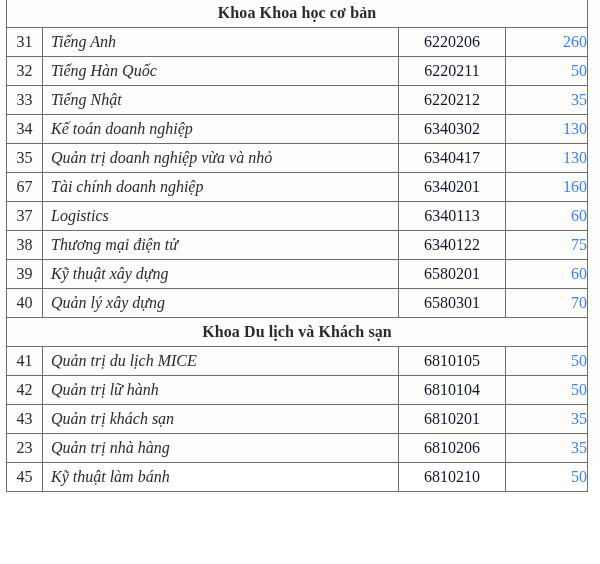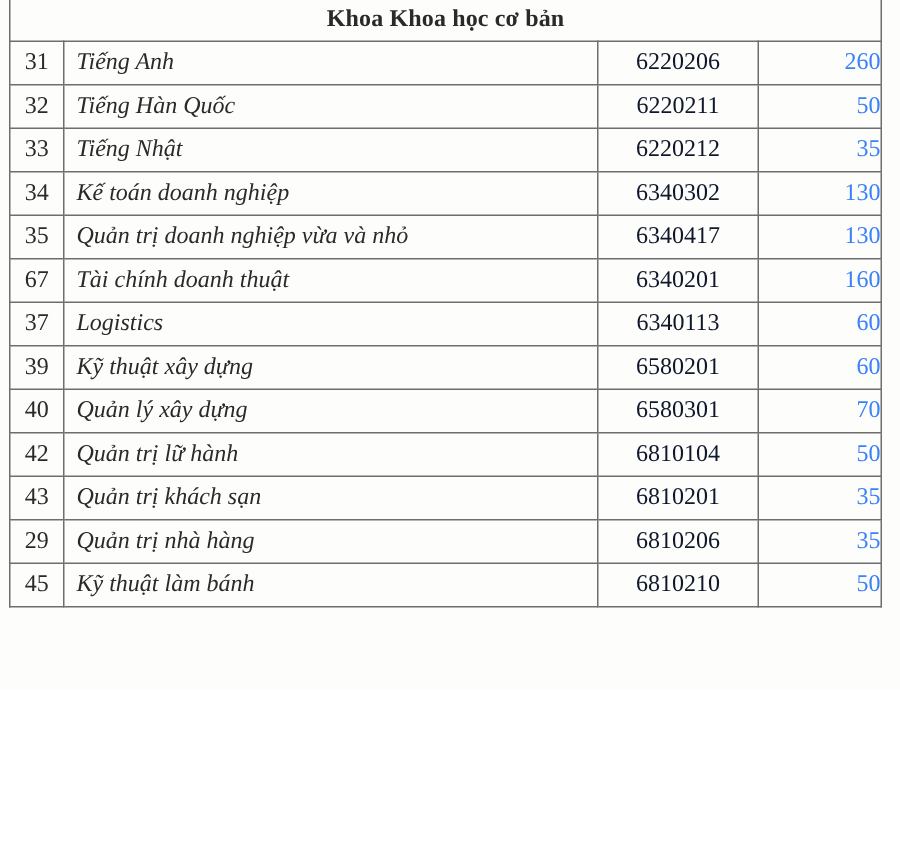--- a/index.html
+++ b/index.html
@@ -116,58 +116,73 @@
         <td class="qty">130</td>
       </tr>
       <tr>
         <td class="no">35</td>
         <td class="name">Quản trị doanh nghiệp vừa và nhỏ</td>
         <td class="code">6340417</td>
         <td class="qty">130</td>
       </tr>
       <tr>
         <td class="no">67</td>
-        <td class="name">Tài chính doanh thuật</td>
+        <td class="name">Tài chính doanh nghiệp</td>
         <td class="code">6340201</td>
         <td class="qty">160</td>
       </tr>
       <tr>
         <td class="no">37</td>
         <td class="name">Logistics</td>
         <td class="code">6340113</td>
         <td class="qty">60</td>
+      </tr>
+      <tr>
+        <td class="no">38</td>
+        <td class="name">Thương mại điện tử</td>
+        <td class="code">6340122</td>
+        <td class="qty">75</td>
       </tr>
 
       <tr>
         <td class="no">39</td>
         <td class="name">Kỹ thuật xây dựng</td>
         <td class="code">6580201</td>
         <td class="qty">60</td>
       </tr>
       <tr>
         <td class="no">40</td>
         <td class="name">Quản lý xây dựng</td>
         <td class="code">6580301</td>
         <td class="qty">70</td>
       </tr>
 
+      <tr class="group">
+        <td colspan="4">Khoa Du lịch và Khách sạn</td>
+      </tr>
+      <tr>
+        <td class="no">41</td>
+        <td class="name">Quản trị du lịch MICE</td>
+        <td class="code">6810105</td>
+        <td class="qty">50</td>
+      </tr>
       <tr>
         <td class="no">42</td>
         <td class="name">Quản trị lữ hành</td>
         <td class="code">6810104</td>
         <td class="qty">50</td>
       </tr>
       <tr>
         <td class="no">43</td>
         <td class="name">Quản trị khách sạn</td>
         <td class="code">6810201</td>
         <td class="qty">35</td>
       </tr>
       <tr>
-        <td class="no">29</td>
+        <td class="no">23</td>
         <td class="name">Quản trị nhà hàng</td>
         <td class="code">6810206</td>
         <td class="qty">35</td>
       </tr>
       <tr>
         <td class="no">45</td>
         <td class="name">Kỹ thuật làm bánh</td>
         <td class="code">6810210</td>
         <td class="qty">50</td>
       </tr>

